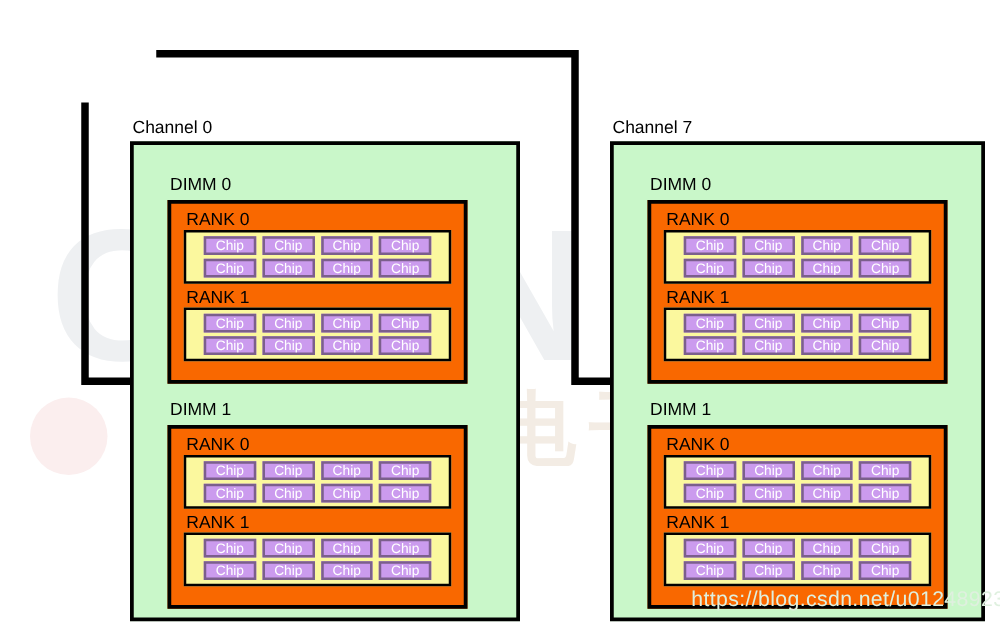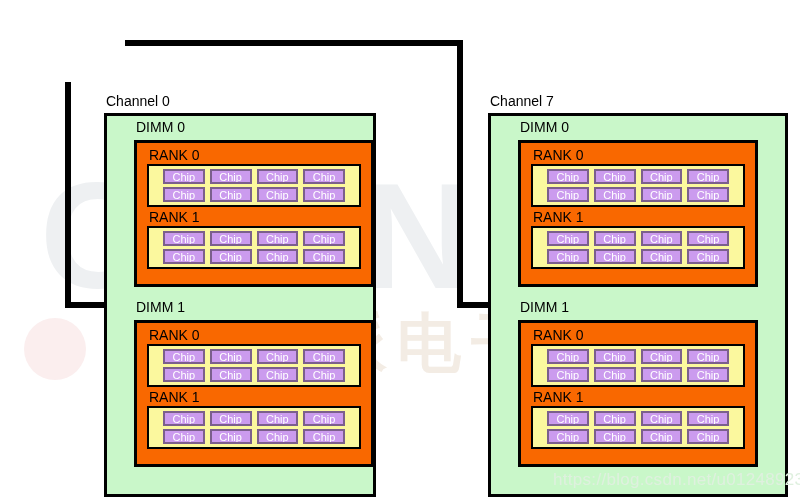--- a/index.html
+++ b/index.html
@@ -117,20 +117,21 @@
     height: 100%;
     background: #c9f7c9;
     border: 3px solid #000000;
     box-sizing: border-box;
   }
 
   
   .dimm {
     position: absolute;
     z-index: 1;
+    margin-top: 20px;
   }
   .dimm-title {
     position: absolute;
     top: -21px;
     left: 2px;
     font-size: 14px;
     color: #000000;
     white-space: nowrap;
   }
   .dimm-box {
@@ -194,21 +195,21 @@
     <div class="wm-big">CSDN</div>
     <div class="wm-cjk">霄伦派电子世家</div>
   </div>
 
   <svg class="wires" viewBox="0 0 800 503" width="800" height="503">
     <polyline points="68,85 68,305 106,305" fill="none" stroke="#000000" stroke-width="6" stroke-linecap="square"></polyline>
     <polyline points="128,43 460,43 460,305 490,305" fill="none" stroke="#000000" stroke-width="6" stroke-linecap="square"></polyline>
   </svg>
 
 
-  <div class="channel" style="left:104px; top:113px; width:272px; height:384px;">
+  <div class="channel" style="left:104px; top:113px; width:312px; height:384px;">
     <div class="channel-box"></div>
     <div class="channel-title">Channel 0</div>
 
     <div class="dimm" style="left:30px; top:27px; width:240px; height:147px;">
       <div class="dimm-title">DIMM 0</div>
       <div class="dimm-box">
         <div class="rank">
           <div class="rank-title">RANK 0</div>
           <div class="rank-board">
             <div class="chip-row">

